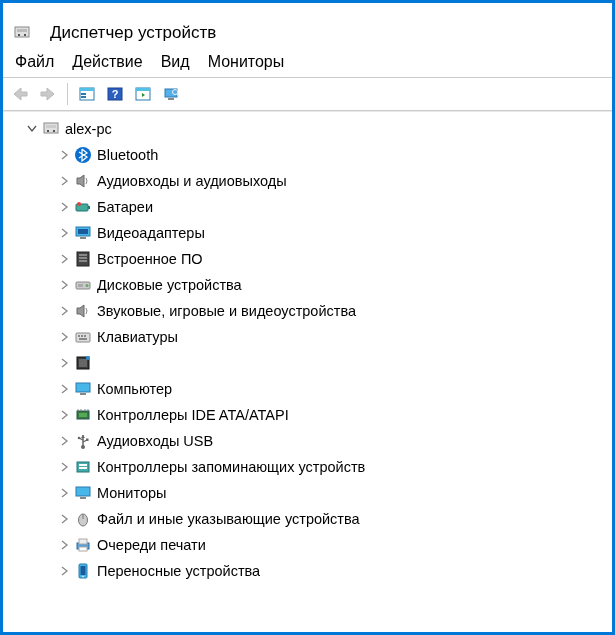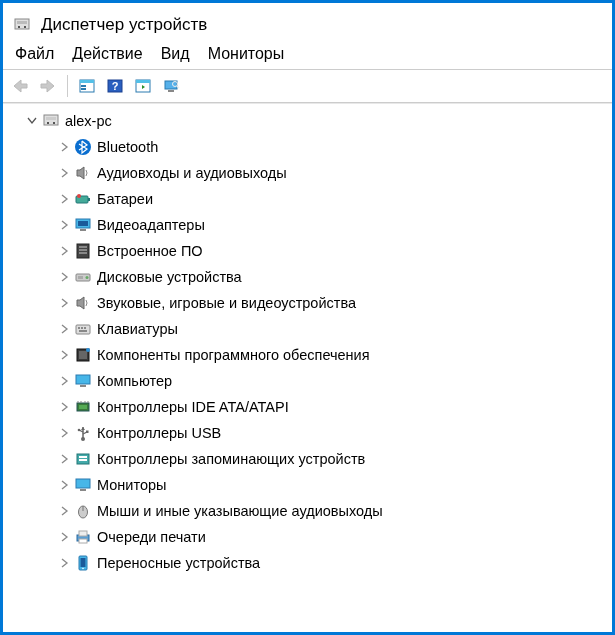--- a/index.html
+++ b/index.html
@@ -13,22 +13,22 @@
       height: 635px;
       border: 3px solid #0078d7;
       background: #fff;
       display: flex;
       flex-direction: column;
       overflow: hidden;
     }
     .titlebar {
       display: flex;
       align-items: center;
-      padding: 12px 10px 6px 10px;
-      gap: 10px;
+      padding: 20px 10px 6px 10px;
+      gap: 19px;
     }
     .titlebar-icon {
       width: 18px;
       height: 18px;
       display: flex;
       align-items: center;
       justify-content: center;
     }
     .title-text {
       font-size: 17px;
@@ -323,21 +323,20 @@
                 <path d="M3 1 L8 5 L3 9" fill="none" stroke="#888" stroke-width="1.3"></path>
               </svg>
             </span>
             <span class="node-icon">
               <svg width="18" height="18" viewBox="0 0 18 18">
                 <rect x="3" y="3" width="12" height="12" fill="#3a3a3a" stroke="#111"></rect>
                 <rect x="5" y="5" width="8" height="8" fill="#666"></rect>
                 <circle cx="14" cy="4" r="2" fill="#2a8fd8"></circle>
               </svg>
             </span>
-            <span class="node-label">Компоненты программного обеспечения</span>
           </div>
           <div class="tree-row child-row">
             <span class="expander">
               <svg width="10" height="10" viewBox="0 0 10 10">
                 <path d="M3 1 L8 5 L3 9" fill="none" stroke="#888" stroke-width="1.3"></path>
               </svg>
             </span>
             <span class="node-icon">
               <svg width="18" height="18" viewBox="0 0 18 18">
                 <rect x="2" y="3" width="14" height="9" fill="#47b6e8" stroke="#2a7ab0"></rect>
@@ -374,21 +373,21 @@
               <svg width="18" height="18" viewBox="0 0 18 18">
                 <circle cx="9" cy="15" r="2" fill="#666"></circle>
                 <line x1="9" y1="3" x2="9" y2="14" stroke="#666" stroke-width="1.5"></line>
                 <path d="M9 3 L7 6 L11 6 Z" fill="#666"></path>
                 <line x1="9" y1="8" x2="5" y2="6" stroke="#666" stroke-width="1.3"></line>
                 <circle cx="5" cy="6" r="1.3" fill="#666"></circle>
                 <line x1="9" y1="10" x2="13" y2="8" stroke="#666" stroke-width="1.3"></line>
                 <rect x="12" y="6.5" width="2.5" height="2.5" fill="#666"></rect>
               </svg>
             </span>
-            <span class="node-label">Контроллеры USB</span>
+            <span class="node-label">Аудиовходы USB</span>
           </div>
           <div class="tree-row child-row">
             <span class="expander">
               <svg width="10" height="10" viewBox="0 0 10 10">
                 <path d="M3 1 L8 5 L3 9" fill="none" stroke="#888" stroke-width="1.3"></path>
               </svg>
             </span>
             <span class="node-icon">
               <svg width="18" height="18" viewBox="0 0 18 18">
                 <rect x="3" y="4" width="12" height="10" fill="#4aa" stroke="#277"></rect>
@@ -417,21 +416,21 @@
               <svg width="10" height="10" viewBox="0 0 10 10">
                 <path d="M3 1 L8 5 L3 9" fill="none" stroke="#888" stroke-width="1.3"></path>
               </svg>
             </span>
             <span class="node-icon">
               <svg width="18" height="18" viewBox="0 0 18 18">
                 <ellipse cx="9" cy="10" rx="4.5" ry="6" fill="#ccc" stroke="#777"></ellipse>
                 <line x1="9" y1="4" x2="9" y2="9" stroke="#777"></line>
               </svg>
             </span>
-            <span class="node-label">Мыши и иные указывающие аудиовыходы</span>
+            <span class="node-label">Файл и иные указывающие устройства</span>
           </div>
           <div class="tree-row child-row">
             <span class="expander">
               <svg width="10" height="10" viewBox="0 0 10 10">
                 <path d="M3 1 L8 5 L3 9" fill="none" stroke="#888" stroke-width="1.3"></path>
               </svg>
             </span>
             <span class="node-icon">
               <svg width="18" height="18" viewBox="0 0 18 18">
                 <rect x="3" y="7" width="12" height="6" fill="#5a9fd4" stroke="#2a6aa0"></rect>

